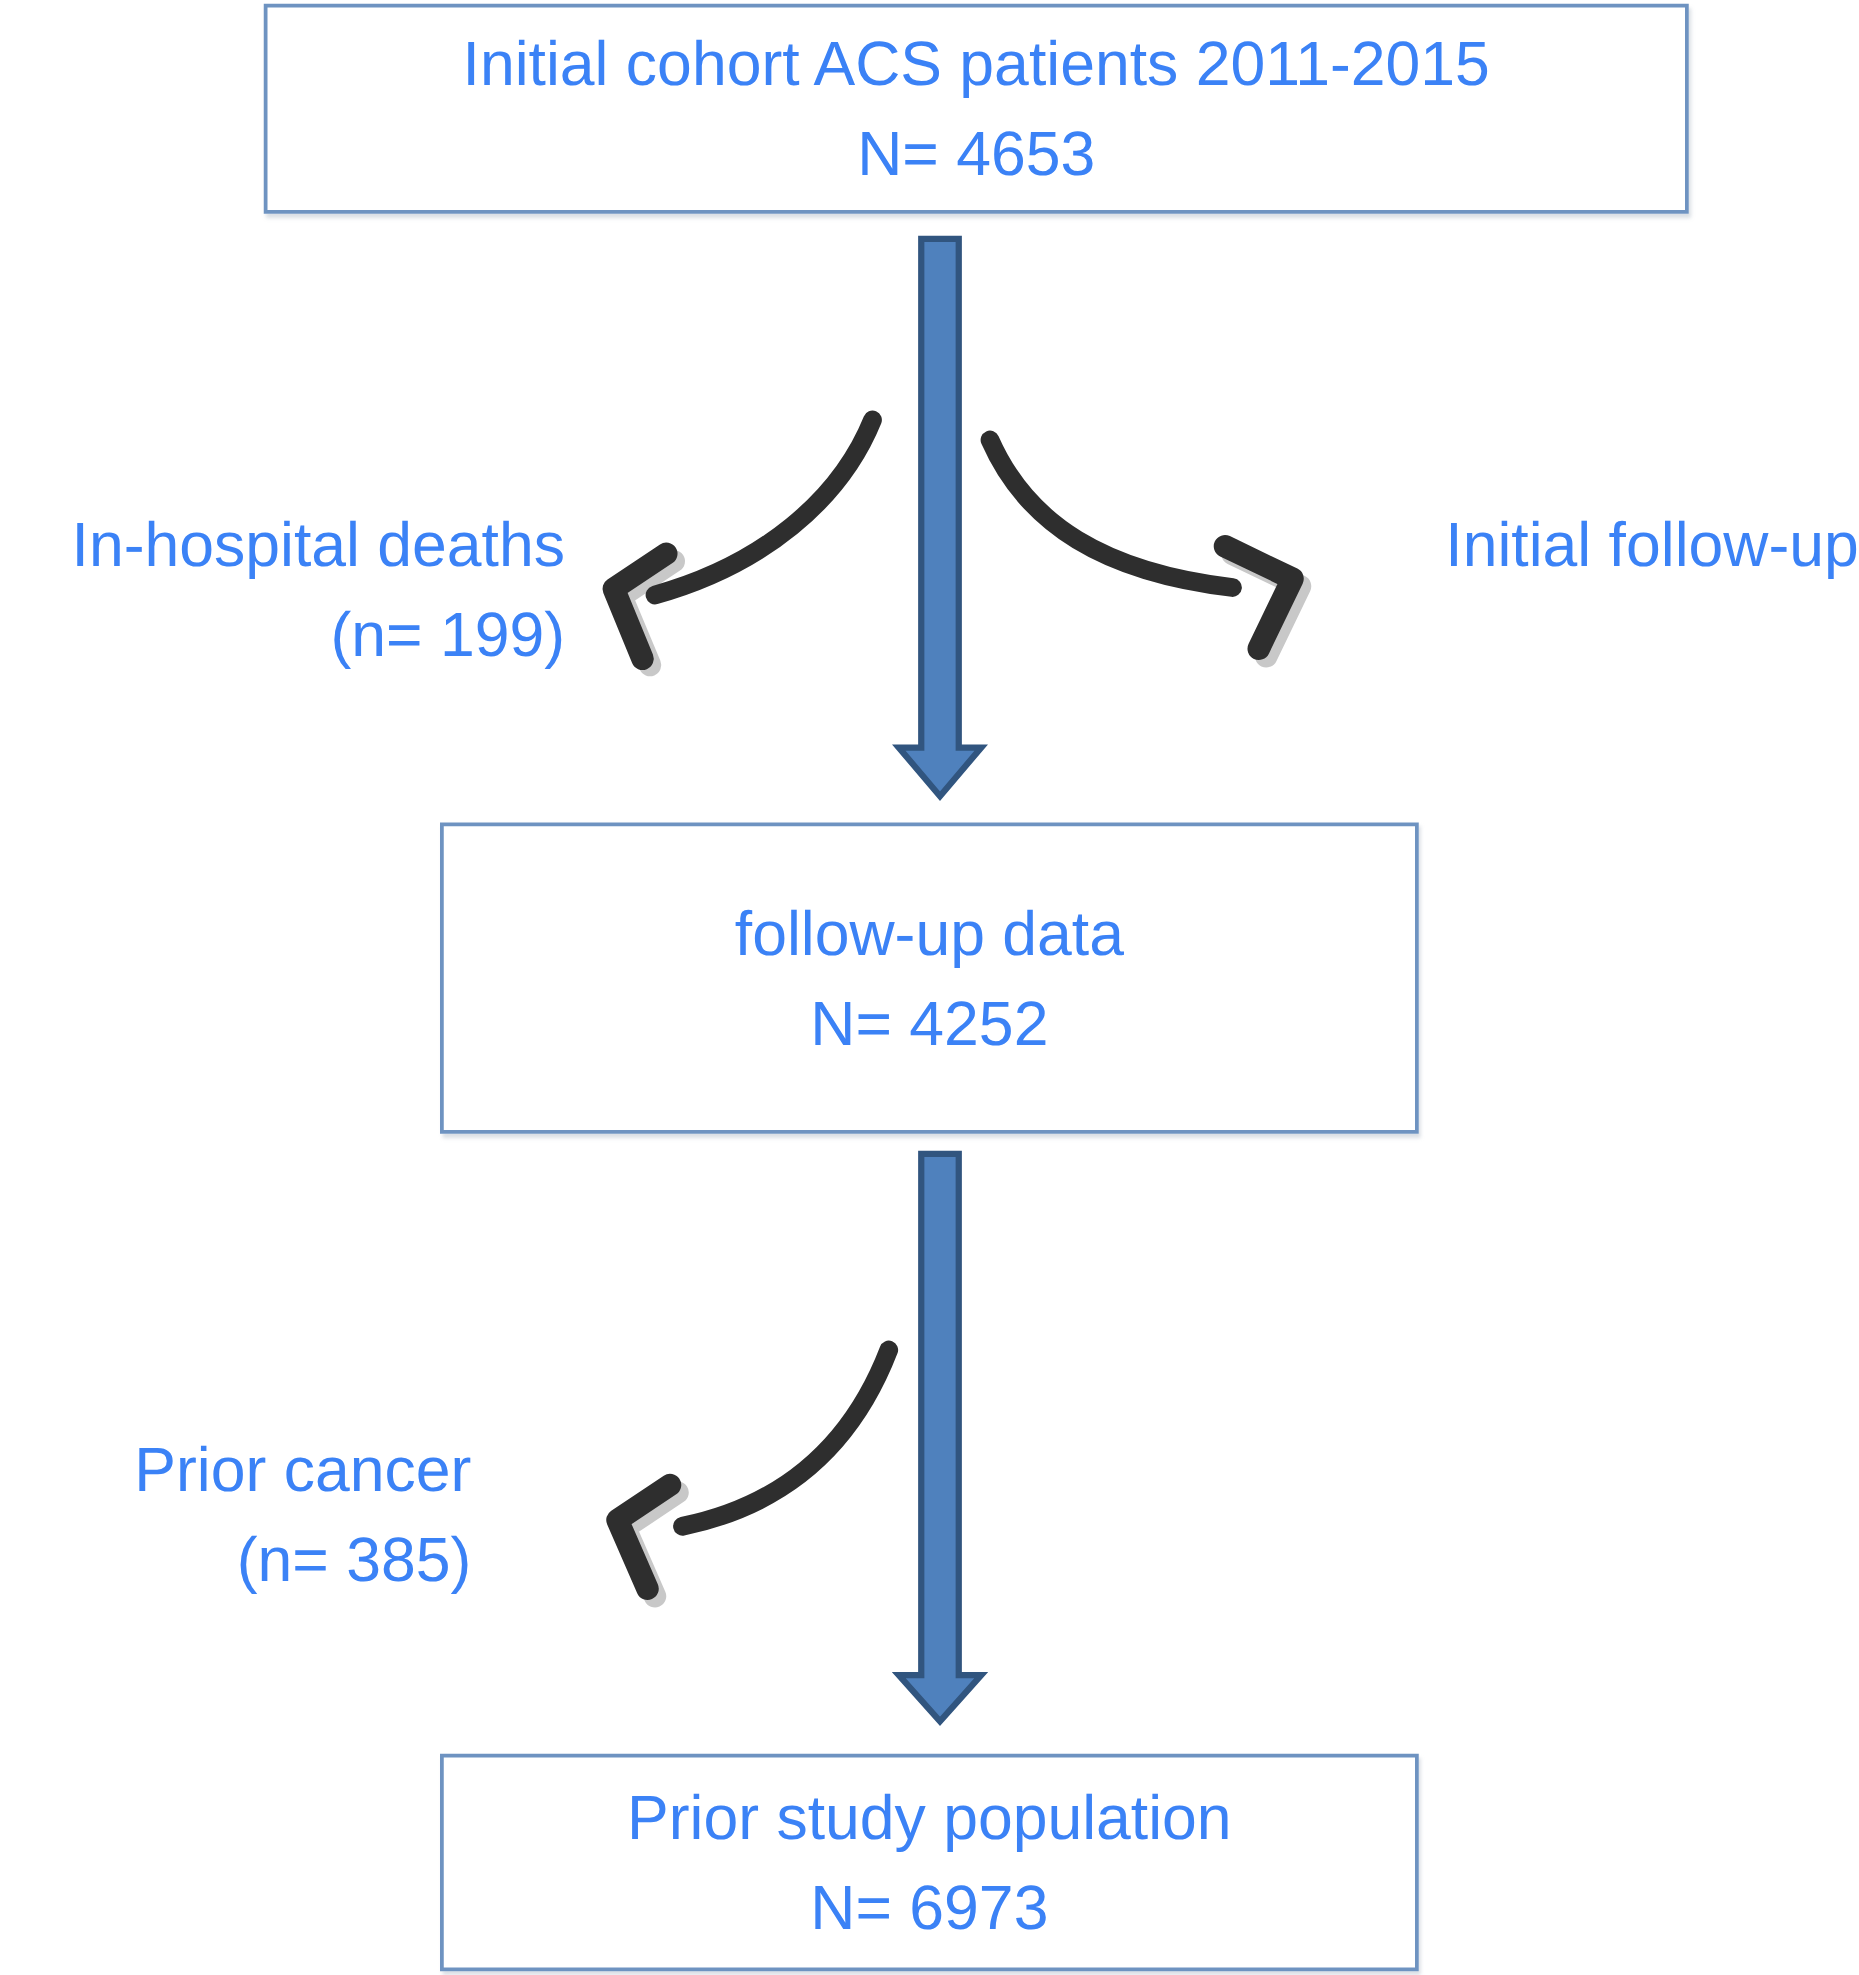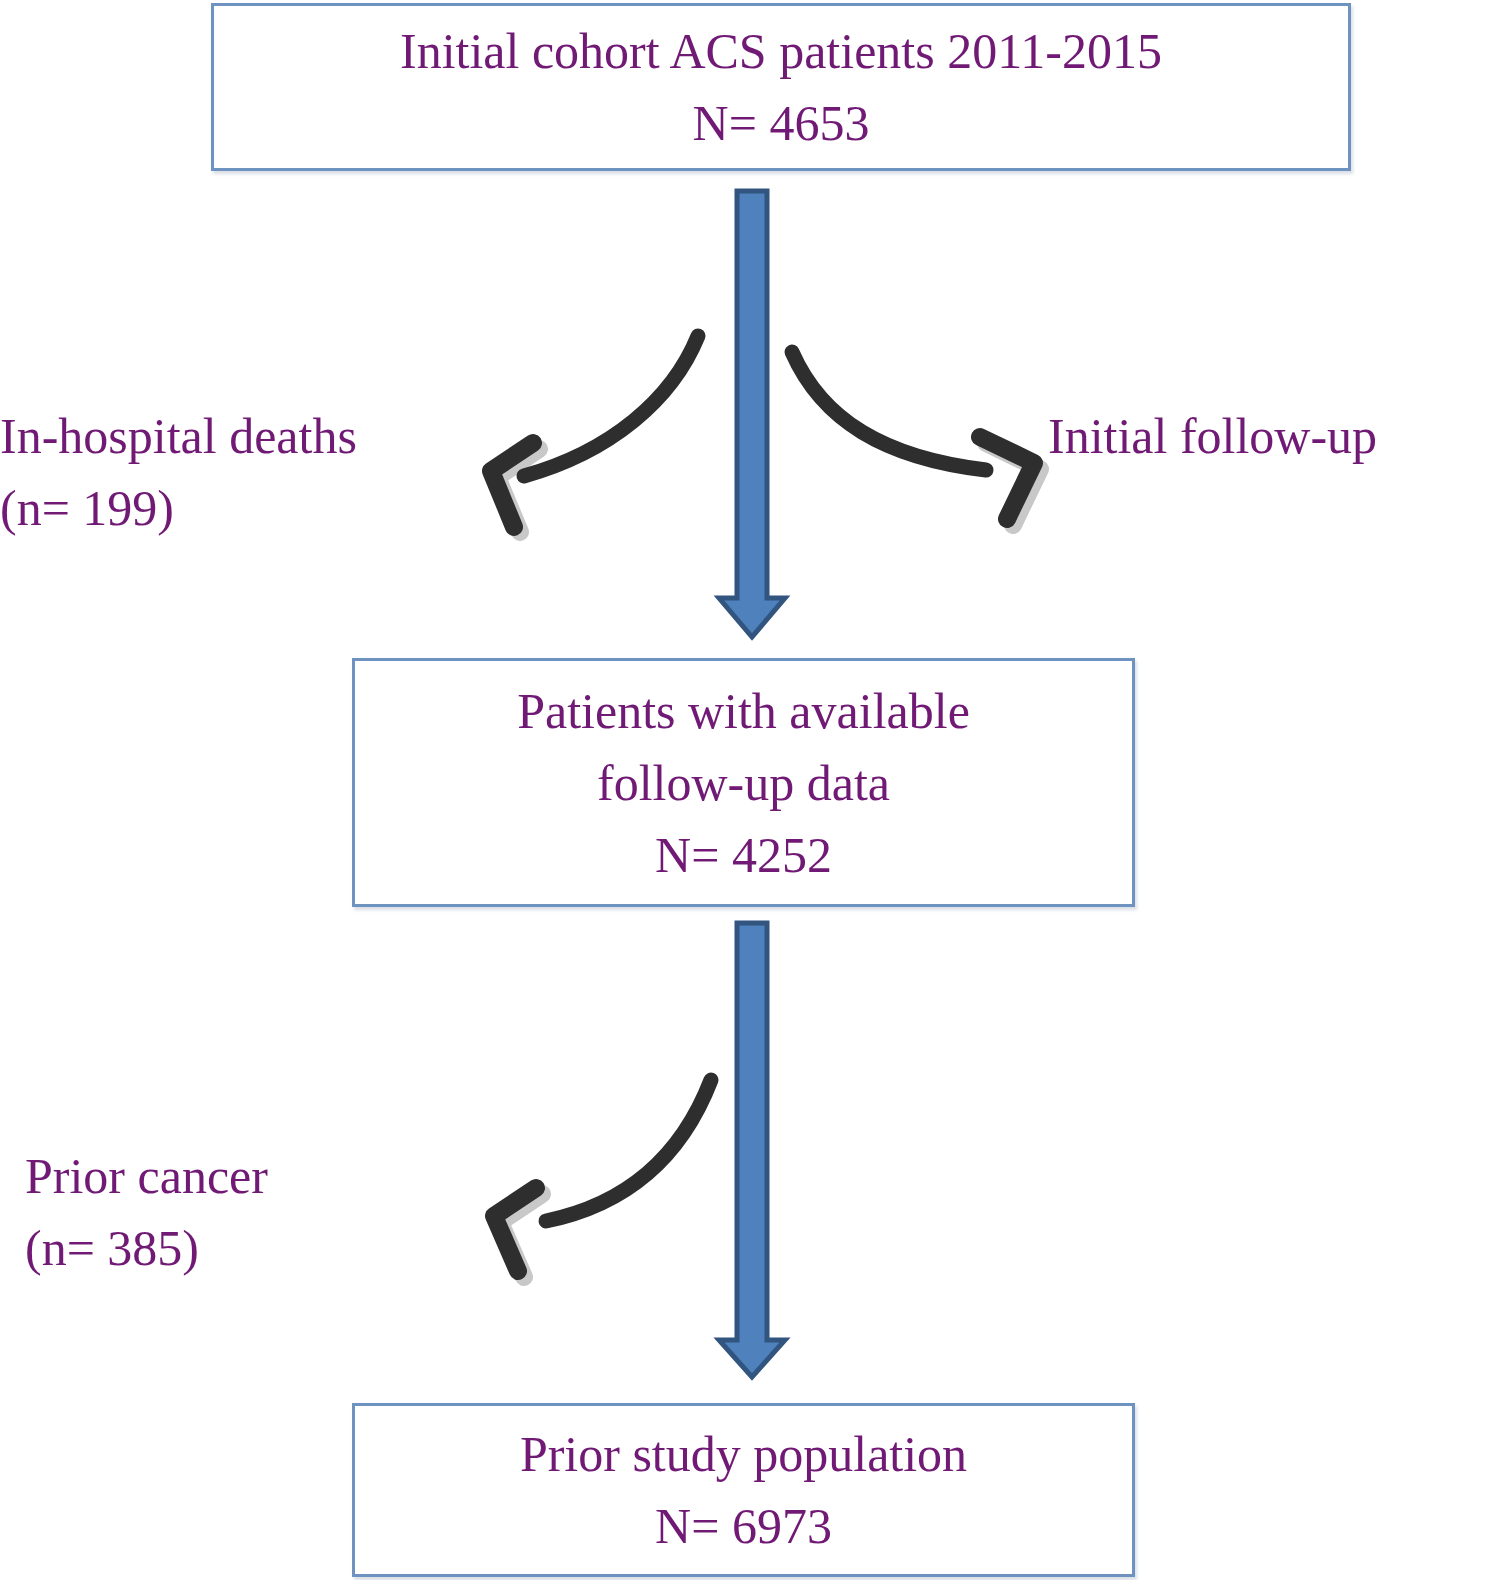--- a/index.html
+++ b/index.html
@@ -5,22 +5,22 @@
   html, body {
     margin: 0;
     padding: 0;
     background: #ffffff;
   }
   .canvas {
     position: relative;
     width: 1487px;
     height: 1580px;
     background: #ffffff;
-    font-family: Liberation Serif, serif;
-    color: #701a75;
+    font-family: Liberation Sans, sans-serif;
+    color: #3b82f6;
     overflow: hidden;
   }
   .overlay {
     position: absolute;
     left: 0;
     top: 0;
     width: 1487px;
     height: 1580px;
     display: block;
   }
@@ -41,21 +41,21 @@
     font-size: 50px;
     line-height: 72px;
     white-space: nowrap;
   }
   .box-initial   { left: 211px; top: 3px;    width: 1140px; height: 168px; }
   .box-followup  { left: 352px; top: 658px;  width: 783px;  height: 249px; }
   .box-final     { left: 352px; top: 1403px; width: 783px;  height: 174px; }
 
   .side-label {
     position: absolute;
-    text-align: left;
+    text-align: right;
   }
   .label-deaths  { left: 0px;    top: 400px;  width: 452px; }
   .label-missing { left: 1048px; top: 400px;  width: 439px; }
   .label-cancer  { left: 25px;   top: 1140px; width: 352px; }
 
   
   .big-arrow {
     fill: #4F81BD;
     stroke: #31557F;
     stroke-width: 5px;
@@ -124,21 +124,20 @@
   <div class="side-label label-deaths">
     <div class="line">In-hospital deaths</div>
     <div class="line">(n= 199)</div>
   </div>
 
   <div class="side-label label-missing">
     <div class="line">Initial follow-up</div>
   </div>
 
   <div class="flow-box box-followup">
-    <div class="line">Patients with available</div>
     <div class="line">follow-up data</div>
     <div class="line">N= 4252</div>
   </div>
 
   <div class="side-label label-cancer">
     <div class="line">Prior cancer</div>
     <div class="line">(n= 385)</div>
   </div>
 
   <div class="flow-box box-final">

